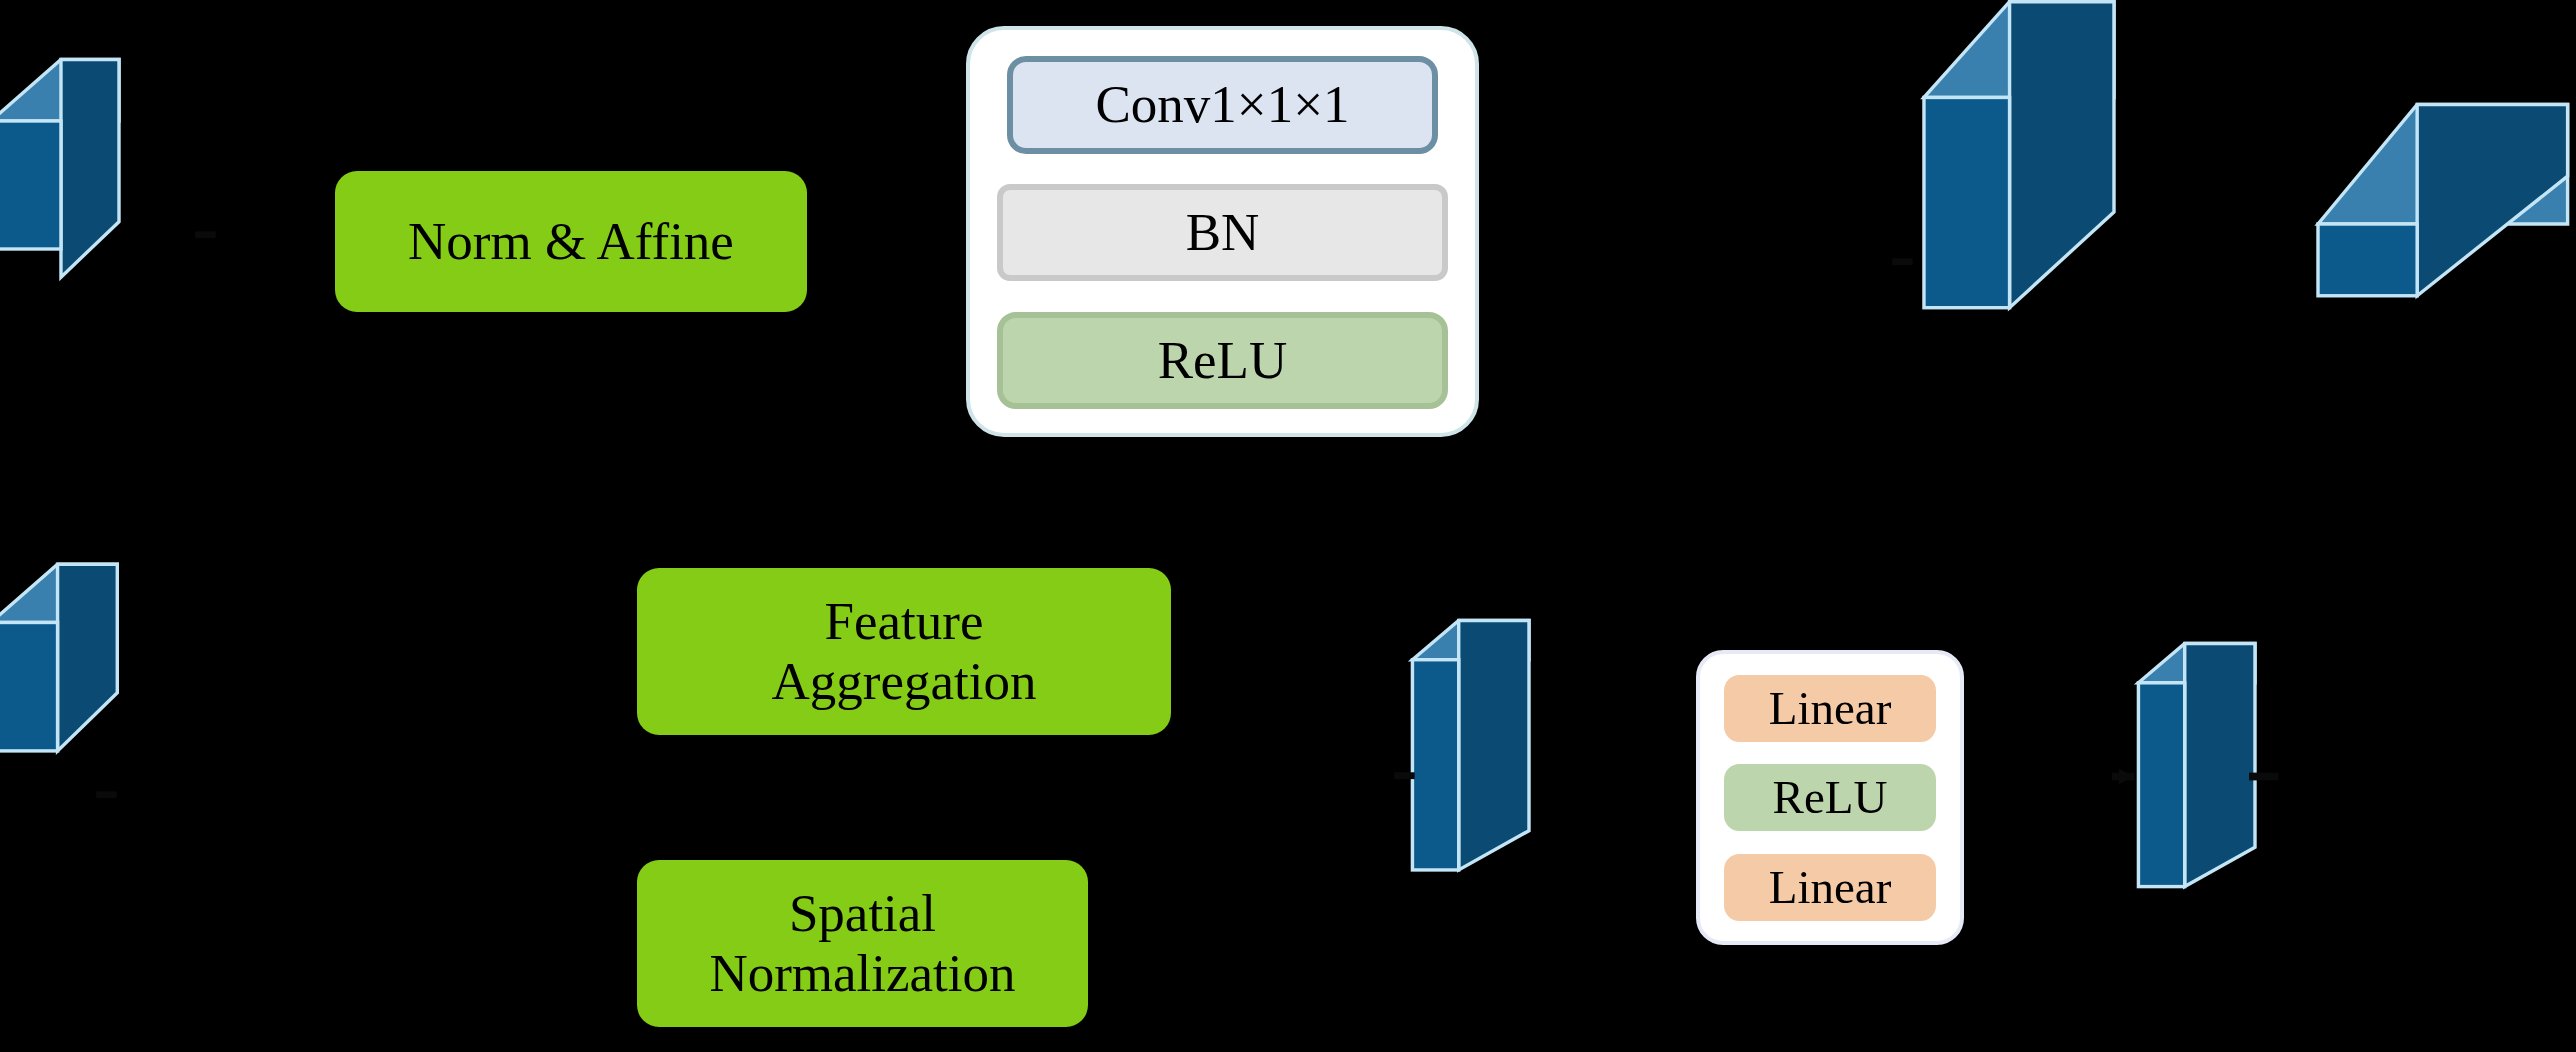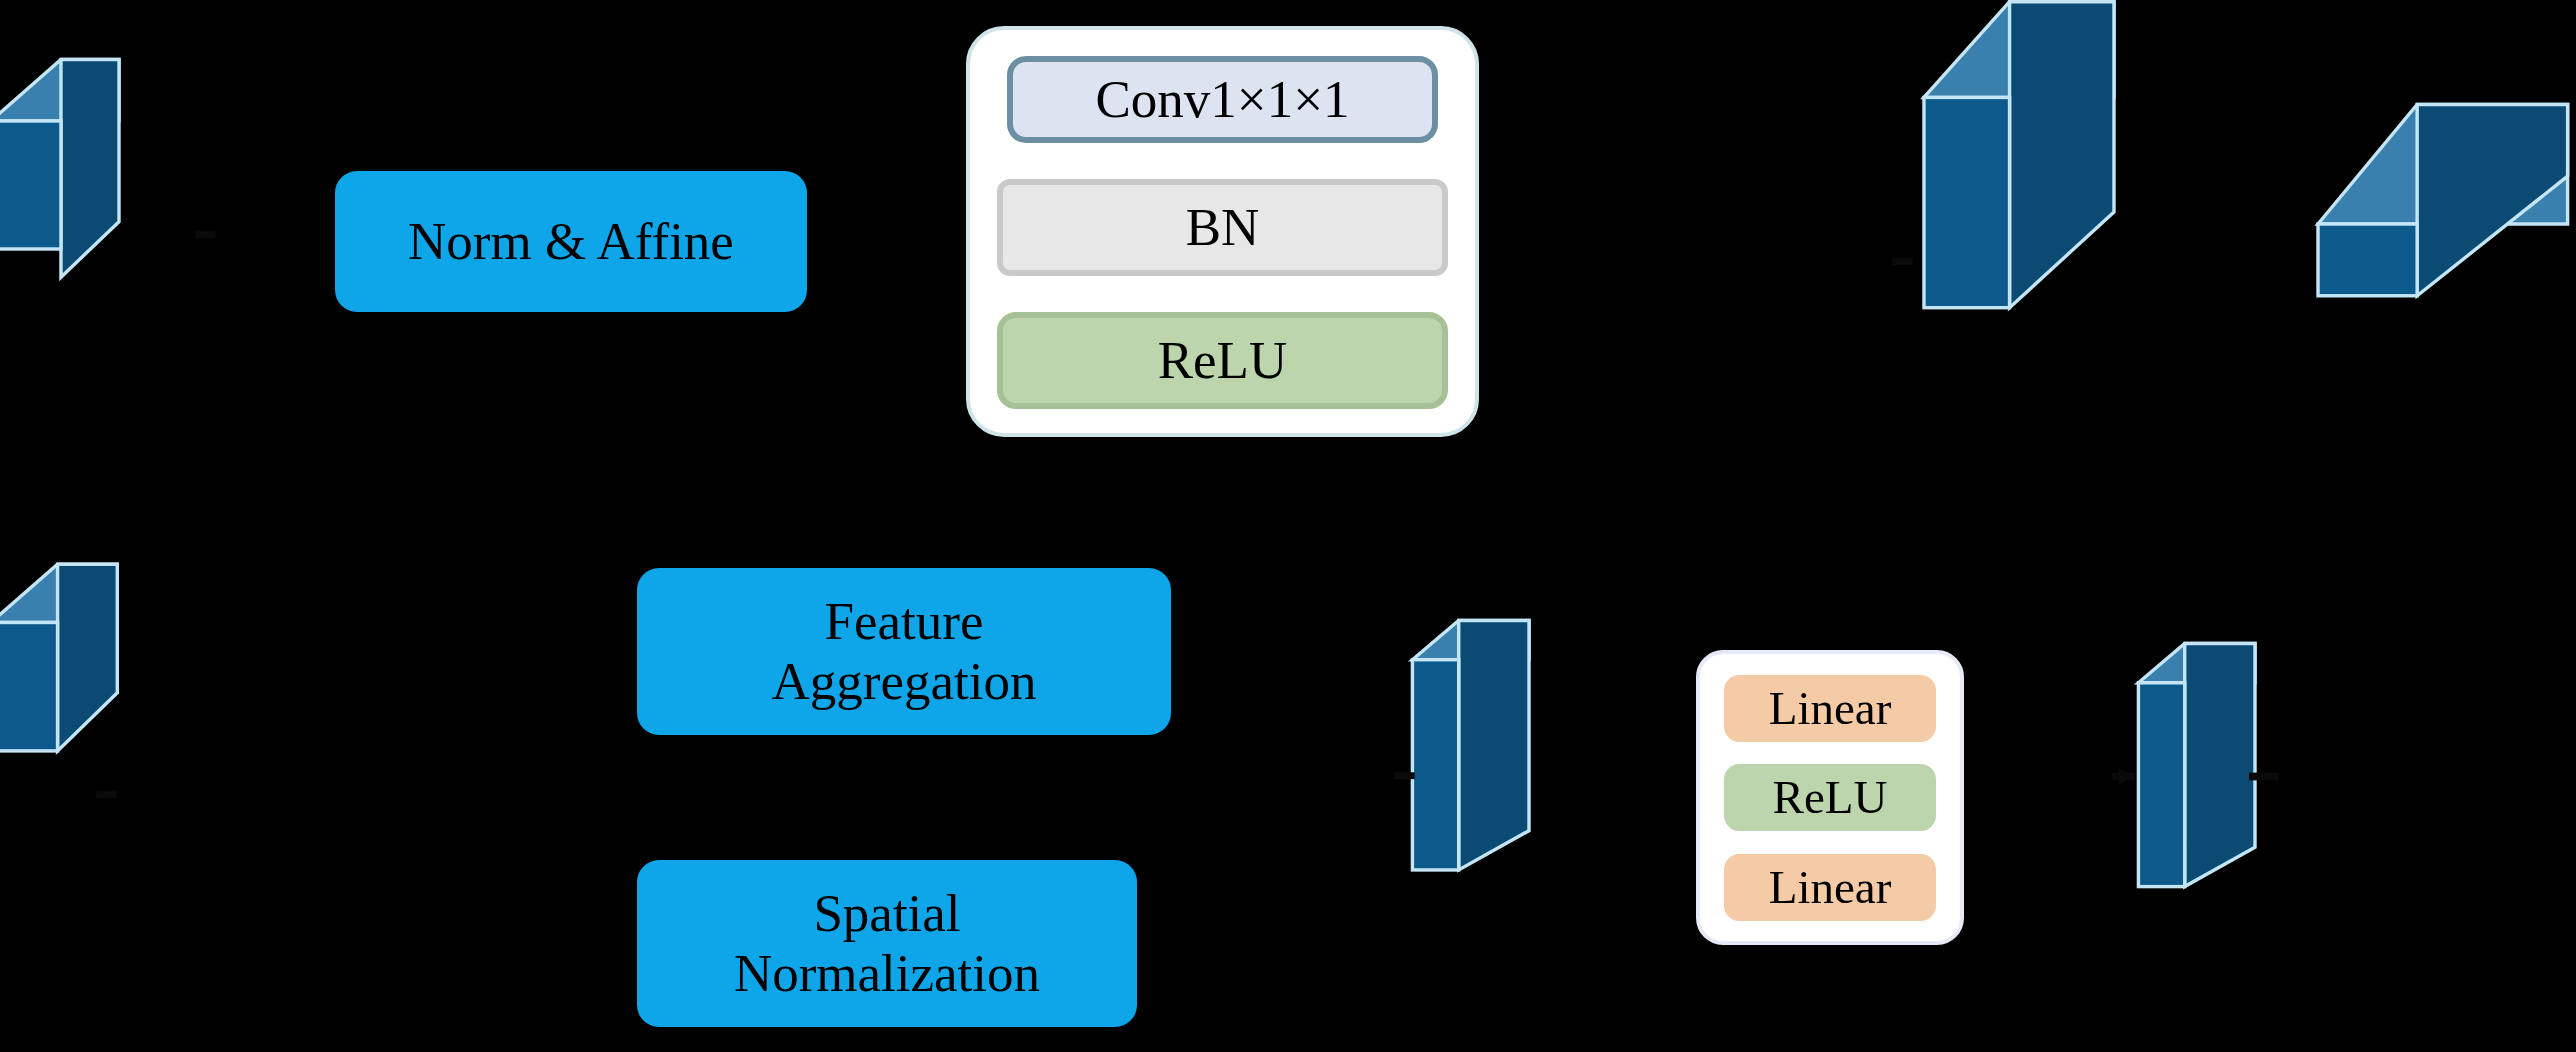--- a/index.html
+++ b/index.html
@@ -26,21 +26,21 @@
   .cuboid svg {
     display: block;
     width: 100%;
     height: 100%;
     overflow: visible;
   }
 
   
   .pill {
     position: absolute;
-    background: #0ea5e9;
+    background: #84cc16;
     border-radius: 22px;
     display: flex;
     align-items: center;
     justify-content: center;
     text-align: center;
     color: #000000;
     line-height: 1.12;
     font-size: 51px;
     padding: 5.1px 15.4px;
     box-sizing: border-box;
@@ -128,29 +128,29 @@
     <svg viewBox="0 0 150 320" preserveAspectRatio="none">
       <polygon points="0,108 78,40 148,40 148,108" fill="#3a80ae" stroke="#c3e5f5" stroke-width="4"></polygon>
       <polygon points="78,40 148,40 148,190 78,258" fill="#0b4a72" stroke="#c3e5f5" stroke-width="4"></polygon>
       <rect x="0" y="108" width="78" height="150" fill="#0c5a8c" stroke="#c3e5f5" stroke-width="4"></rect>
     </svg>
   </div>
 
   <div class="pill" style="left:335px; top:171px; width:472px; height:141px; font-size:53px;">Norm &amp; Affine</div>
 
   <div class="module conv-module" style="left:966px; top:26px; width:513px; height:411px;">
-    <div class="layer layer-conv" style="height:87px; margin:6.8px 15.4px 0 15.4px; font-size:53px;">Conv1×1×1</div>
+    <div class="layer layer-conv" style="height:98px; margin:6.8px 15.4px 0 15.4px; font-size:53px;">Conv1×1×1</div>
     <div class="layer layer-bn" style="height:97px; margin:0 5.1px; font-size:53px;">BN</div>
     <div class="layer layer-relu" style="height:97px; margin:0 5.1px 5.1px 5.1px; font-size:53px;">ReLU</div>
   </div>
 
   <div class="pill" style="left:637px; top:568px; width:534px; height:167px; font-size:53px;">Feature
 Aggregation</div>
 
-  <div class="pill" style="left:637px; top:860px; width:500px; height:167px; font-size:53px;">Spatial
+  <div class="pill" style="left:637px; top:860px; width:451px; height:167px; font-size:53px;">Spatial
 Normalization</div>
 
   <div class="cuboid" style="left:1900px; top:0px; width:214px; height:359px;">
     <svg viewBox="0 0 250 420" preserveAspectRatio="none">
       <polygon points="28,114 128,2 250,2 250,114" fill="#3a80ae" stroke="#c3e5f5" stroke-width="4"></polygon>
       <polygon points="128,2 250,2 250,248 128,360" fill="#0b4a72" stroke="#c3e5f5" stroke-width="4"></polygon>
       <rect x="28" y="114" width="100" height="246" fill="#0c5a8c" stroke="#c3e5f5" stroke-width="4"></rect>
     </svg>
   </div>
 

